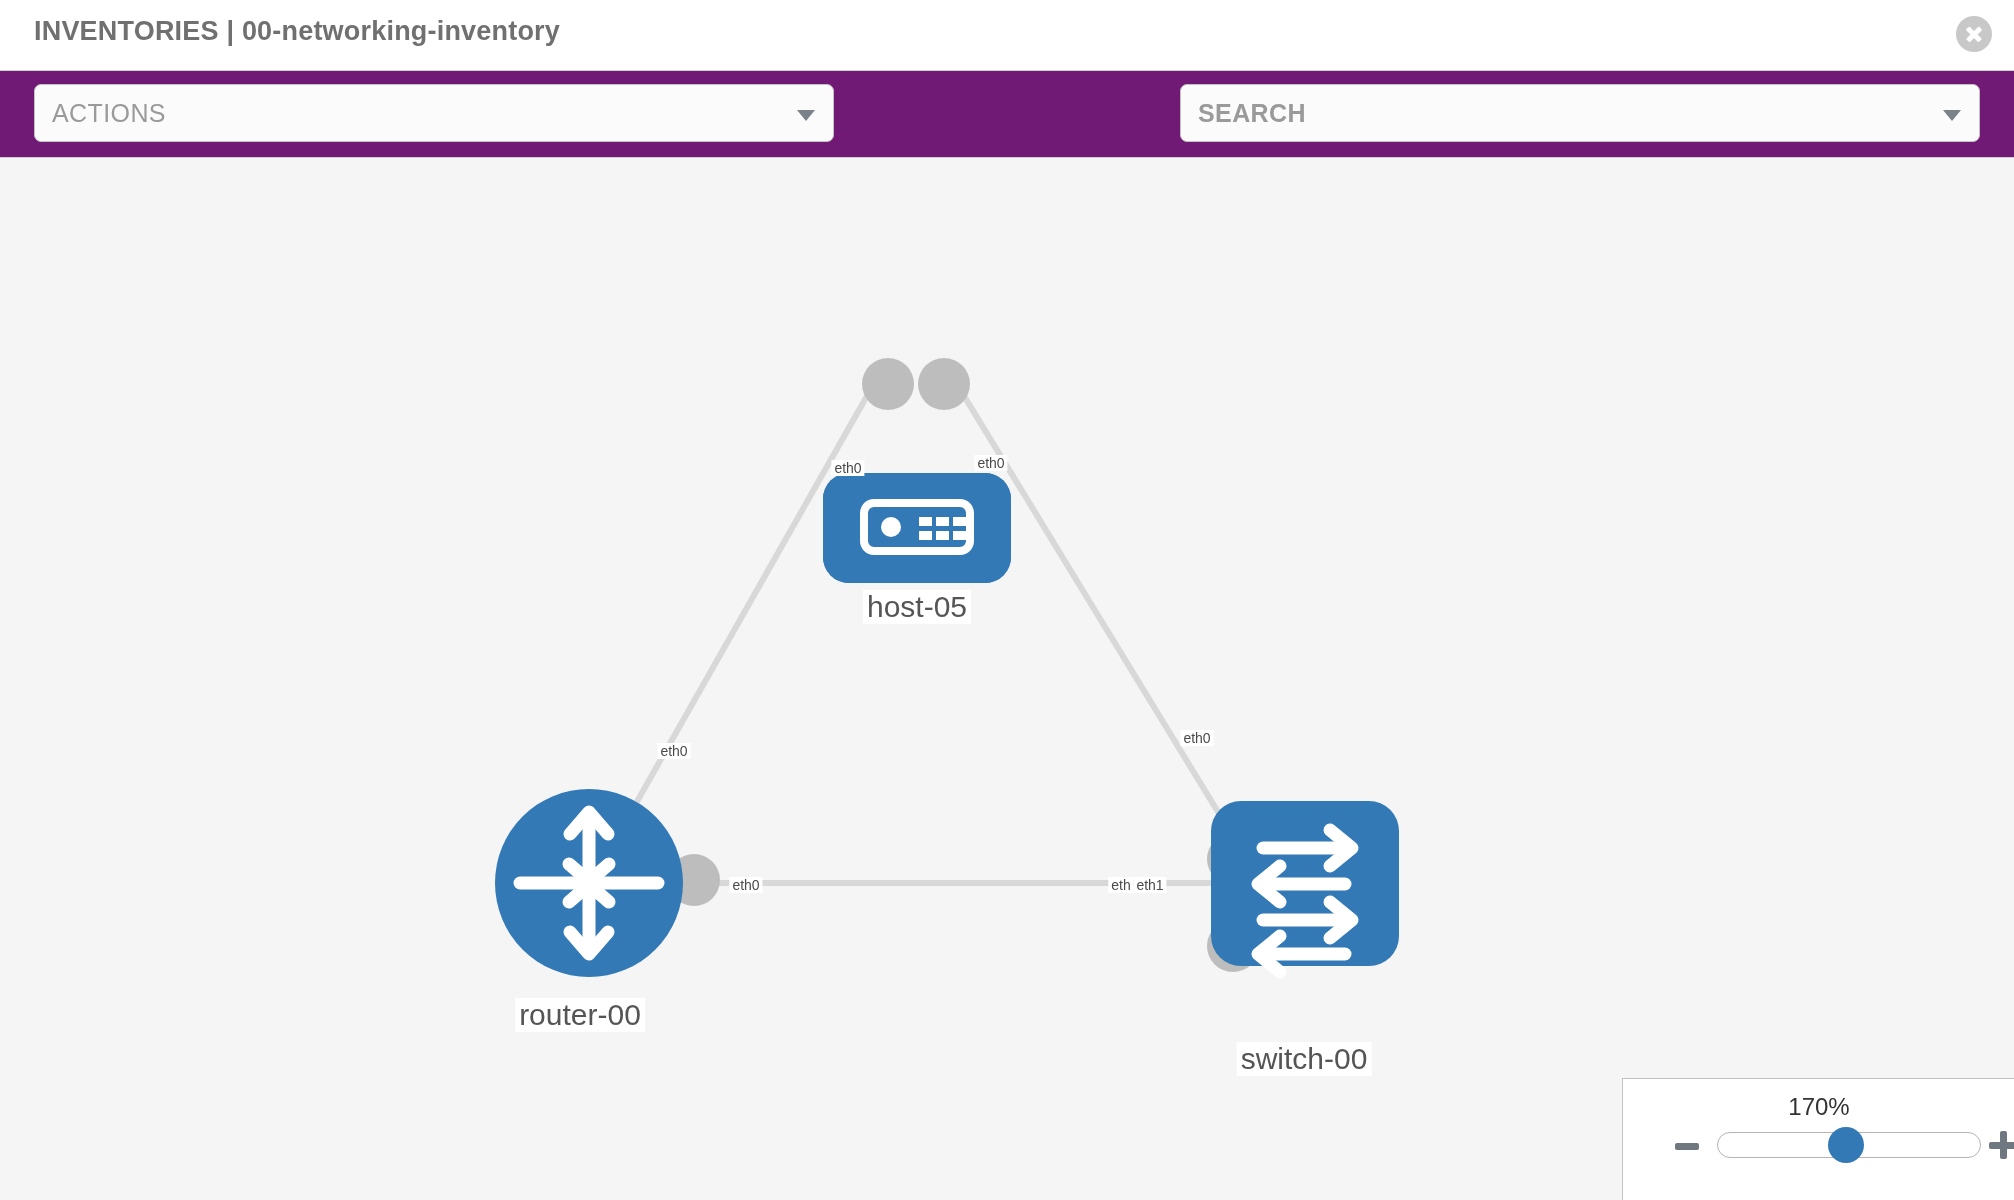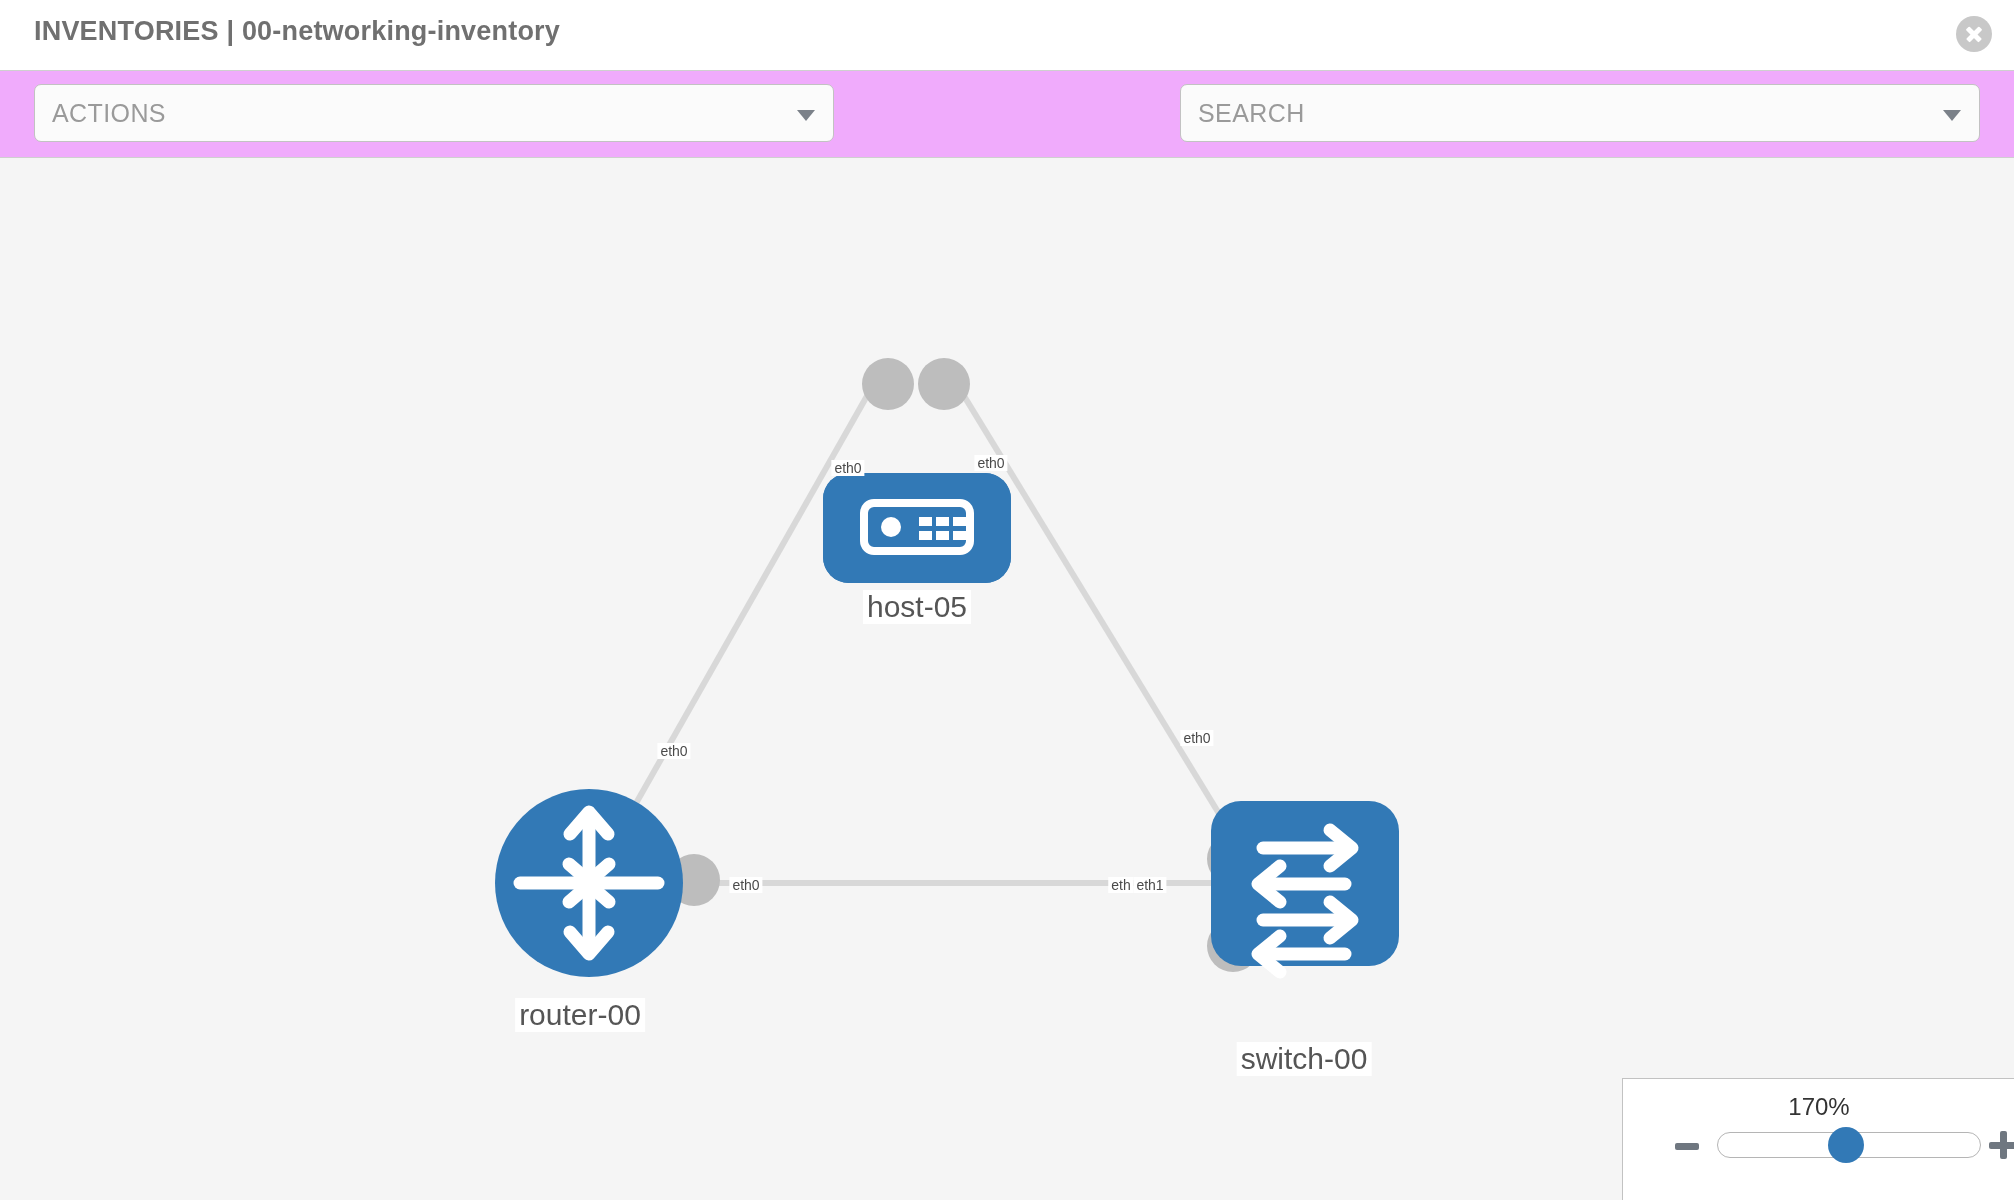--- a/index.html
+++ b/index.html
@@ -64,21 +64,21 @@
   }
   .close-button::before { transform: rotate(45deg); }
   .close-button::after  { transform: rotate(-45deg); }
 
   
   .toolbar {
     position: absolute;
     left: 0; top: 70px;
     width: 2014px;
     height: 88px;
-    background: #f0abfc;
+    background: #701a75;
     border-top: 1px solid #cfcfcf;
     border-bottom: 1px solid #cfcfcf;
     box-sizing: border-box;
   }
   .actions-select {
     position: absolute;
     left: 34px;
     top: 13px;
     width: 800px;
     height: 58px;
@@ -128,20 +128,21 @@
     box-sizing: border-box;
     cursor: text;
   }
   .search-box .label {
     position: absolute;
     left: 17px;
     top: 14px;
     font-size: 25px;
     color: #9a9a9a;
     letter-spacing: 0.4px;
+    font-weight: bold;
   }
 
   
   .canvas {
     position: absolute;
     left: 0; top: 158px;
     width: 2014px;
     height: 1042px;
     background: #f5f5f5;
     overflow: hidden;

